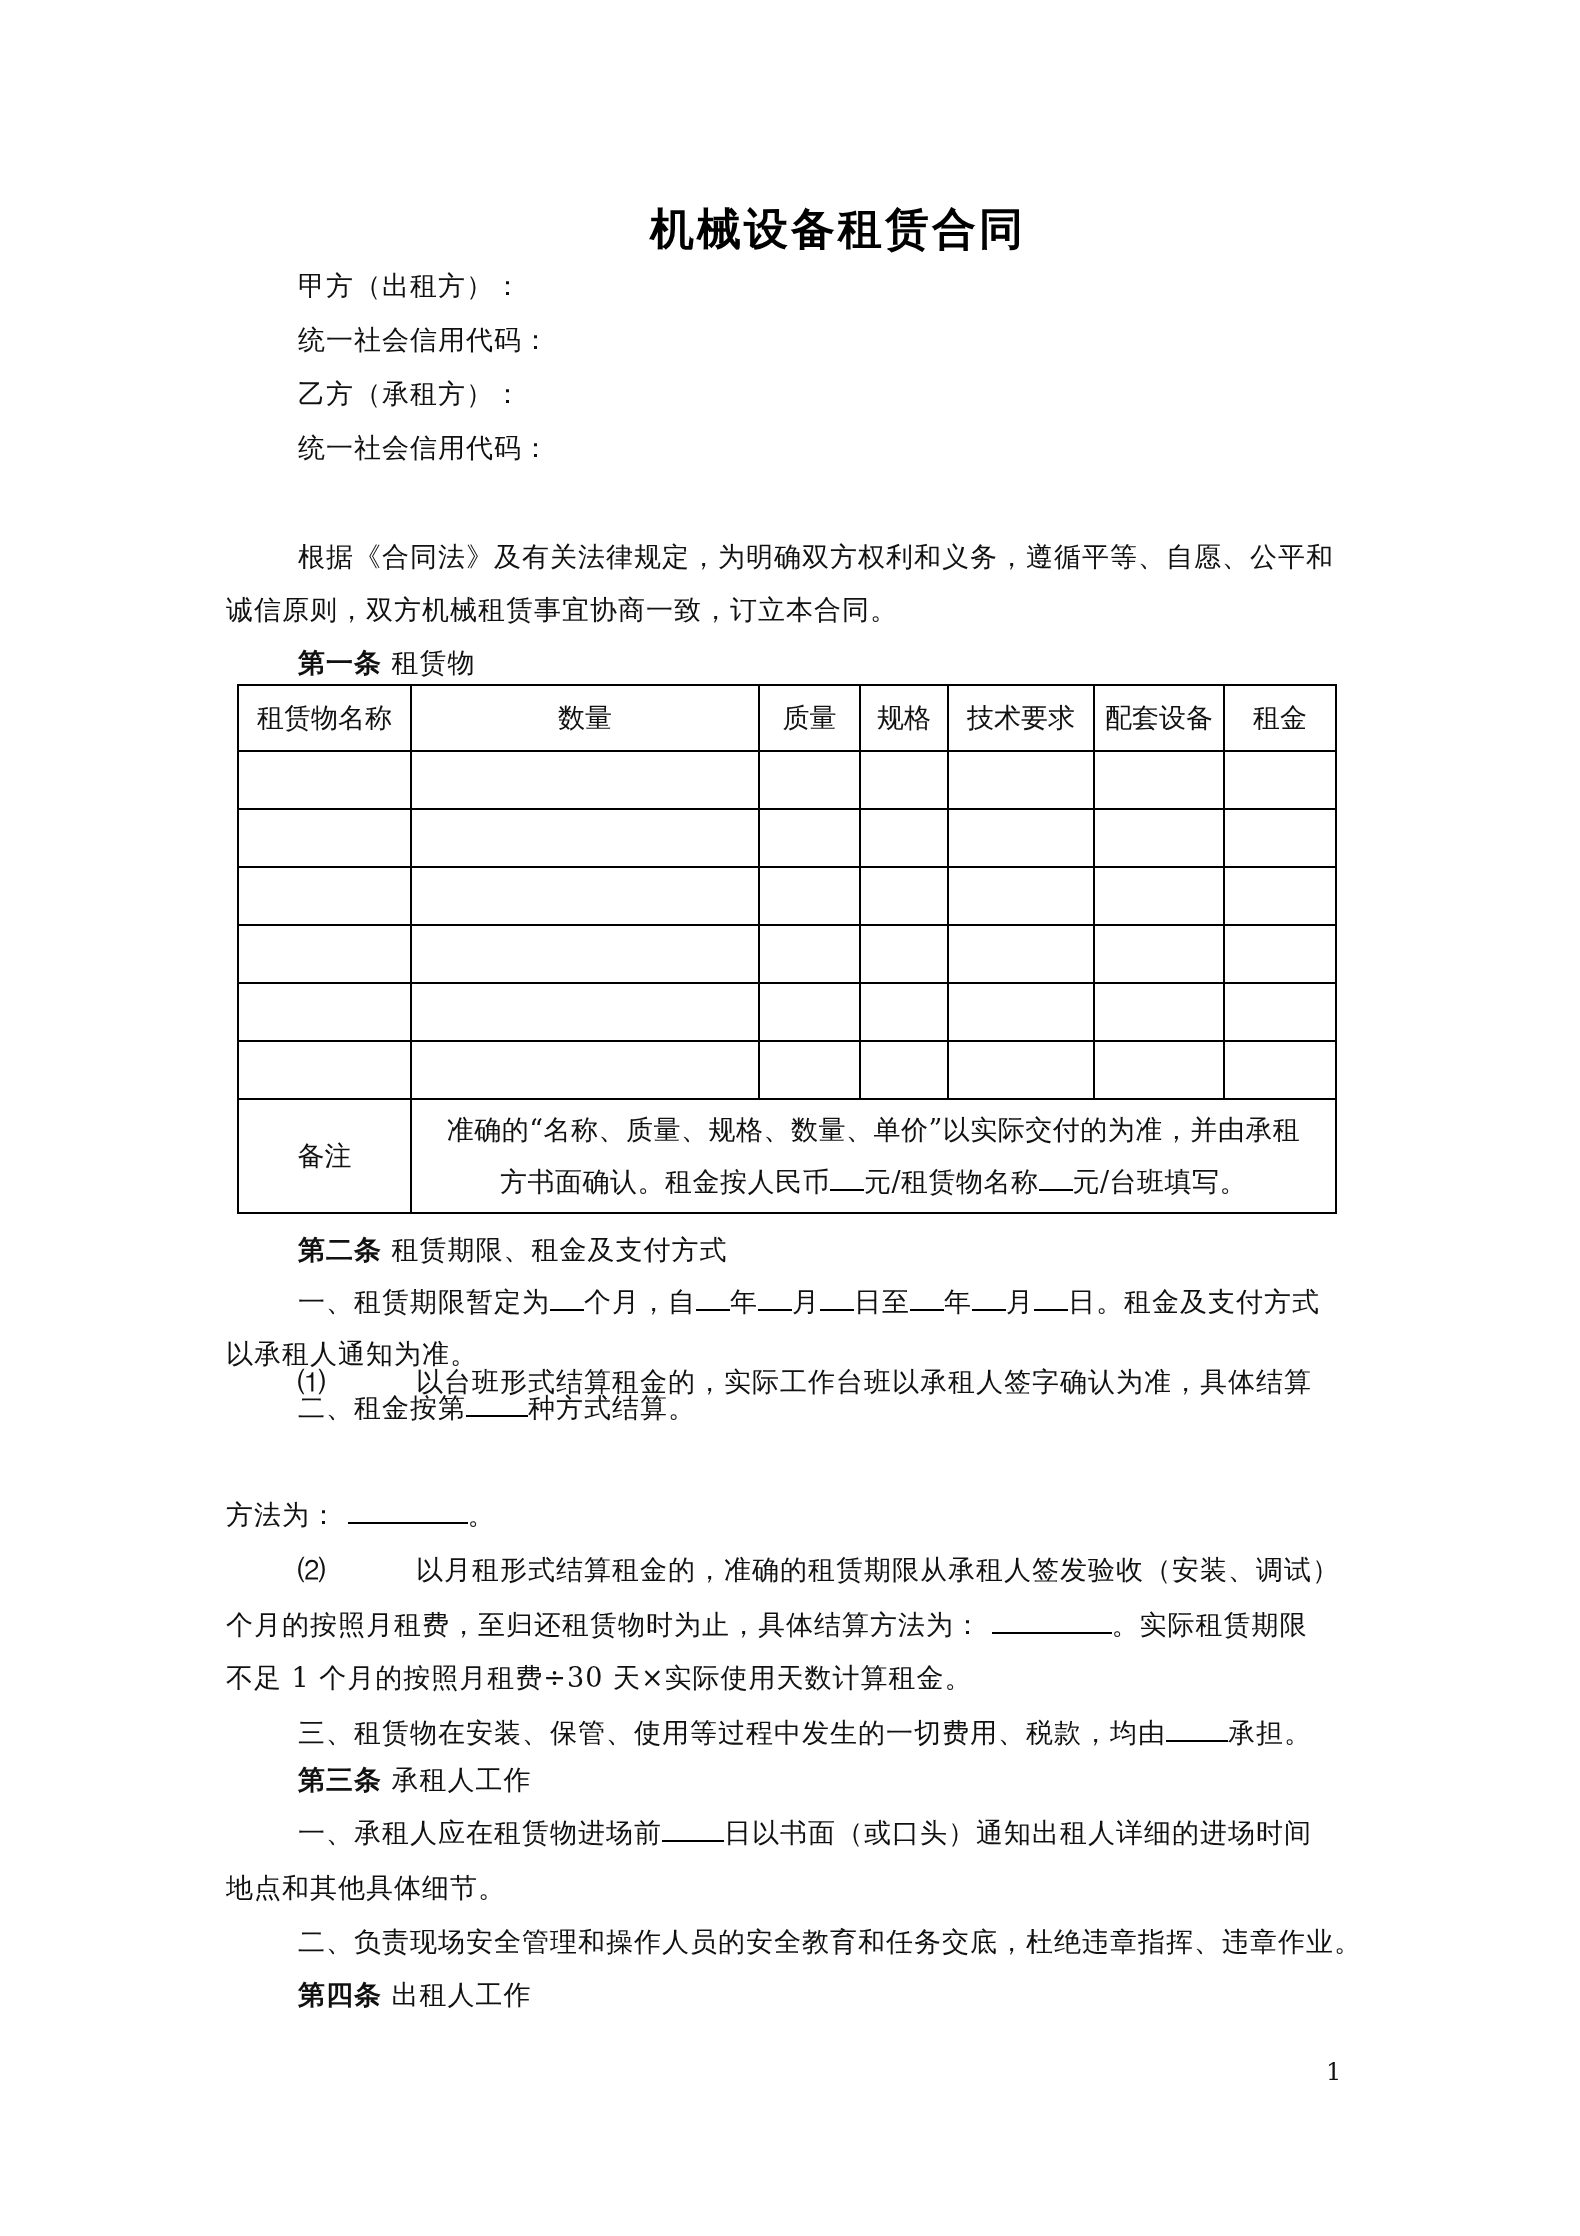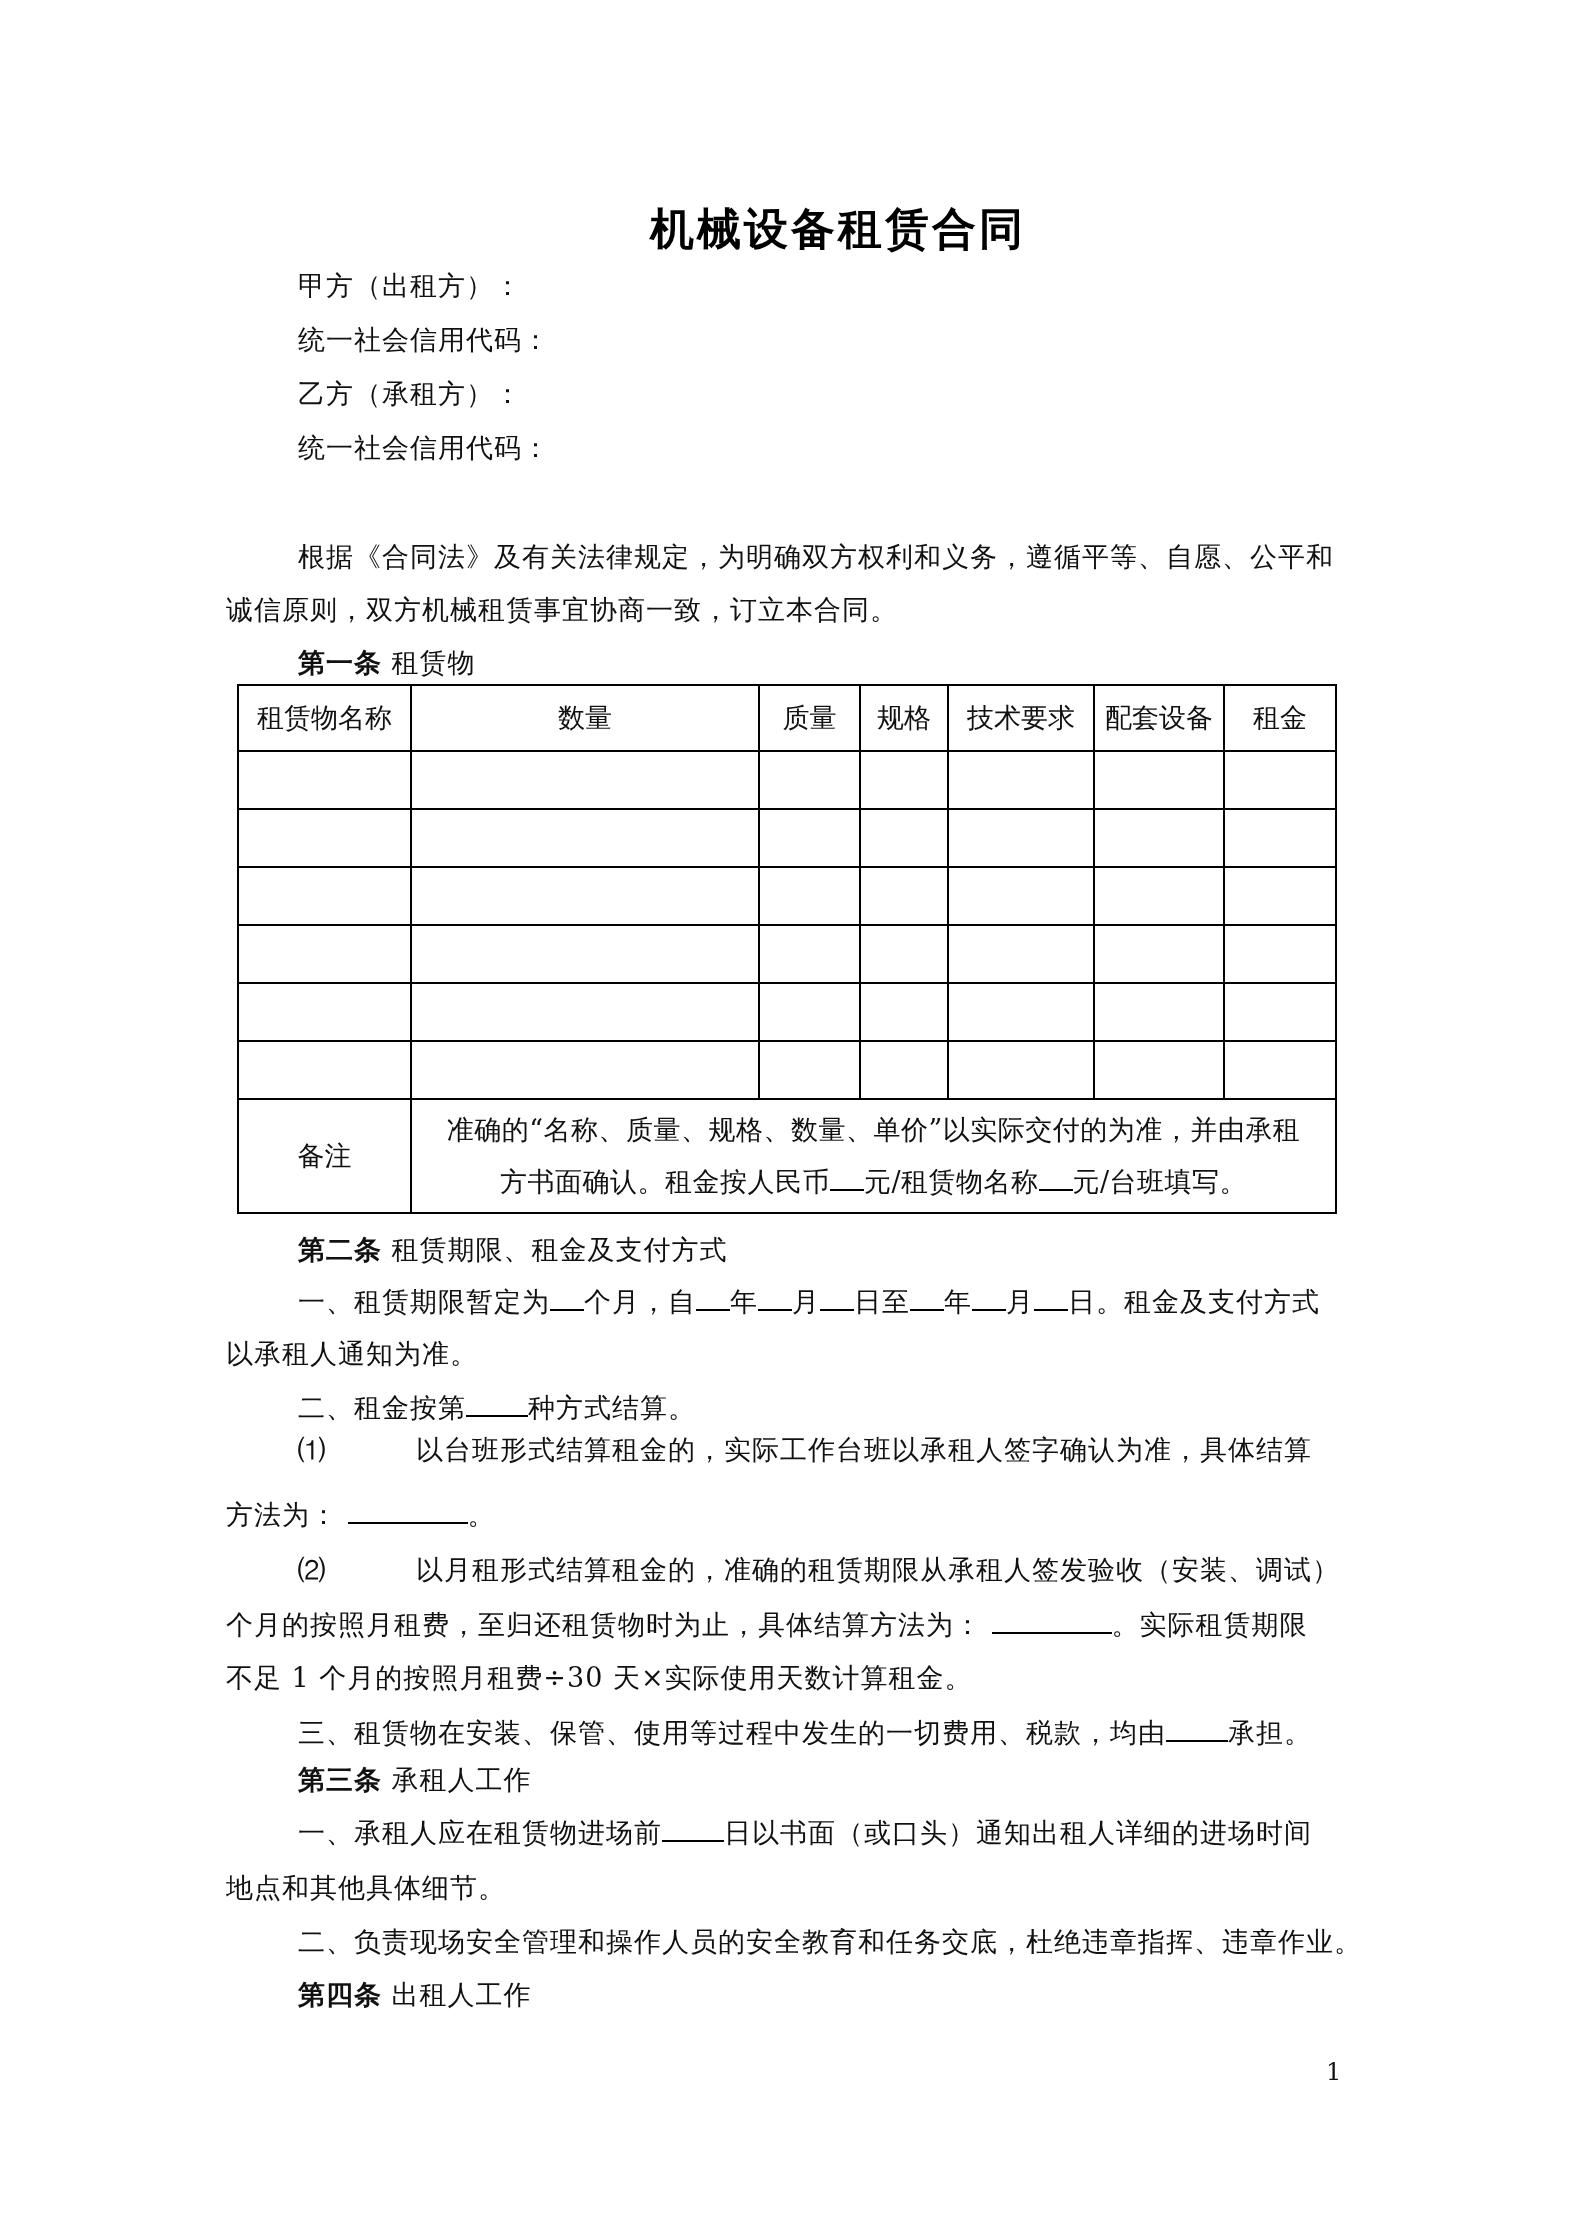--- a/index.html
+++ b/index.html
@@ -137,21 +137,21 @@
   <span class="bold">第二条</span>
   <span>租赁期限、租金及支付方式</span>
 </div>
 <div class="line ind" style="top:1284px">
   <span>一、租赁期限暂定为</span><span class="blank b-s"></span><span>个月，自</span><span class="blank b-s"></span><span>年</span><span class="blank b-s"></span><span>月</span><span class="blank b-s"></span><span>日至</span><span class="blank b-s"></span><span>年</span><span class="blank b-s"></span><span>月</span><span class="blank b-s"></span><span>日。租金及支付方式</span>
 </div>
 <div class="line cont" style="top:1336px">以承租人通知为准。</div>
 <div class="line ind" style="top:1390px">
   <span>二、租金按第</span><span class="blank b-m"></span><span>种方式结算。</span>
 </div>
-<div class="line ind" style="top:1432px">
+<div class="line ind" style="top:1364px">
   <span>⑴</span><span class="gap"></span><span>以台班形式结算租金的，实际工作台班以承租人签字确认为准，具体结算</span>
 </div>
 <div class="line cont" style="top:1497px">
   <span>方法为：</span> <span class="blank b-l"></span><span>。</span>
 </div>
 <div class="line ind" style="top:1552px">
   <span>⑵</span><span class="gap"></span><span>以月租形式结算租金的，准确的租赁期限从承租人签发验收（安装、调试）</span>
 </div>
 <div class="line cont" style="top:1607px">
   <span>个月的按照月租费，至归还租赁物时为止，具体结算方法为：</span> <span class="blank b-l"></span><span>。实际租赁期限</span>

